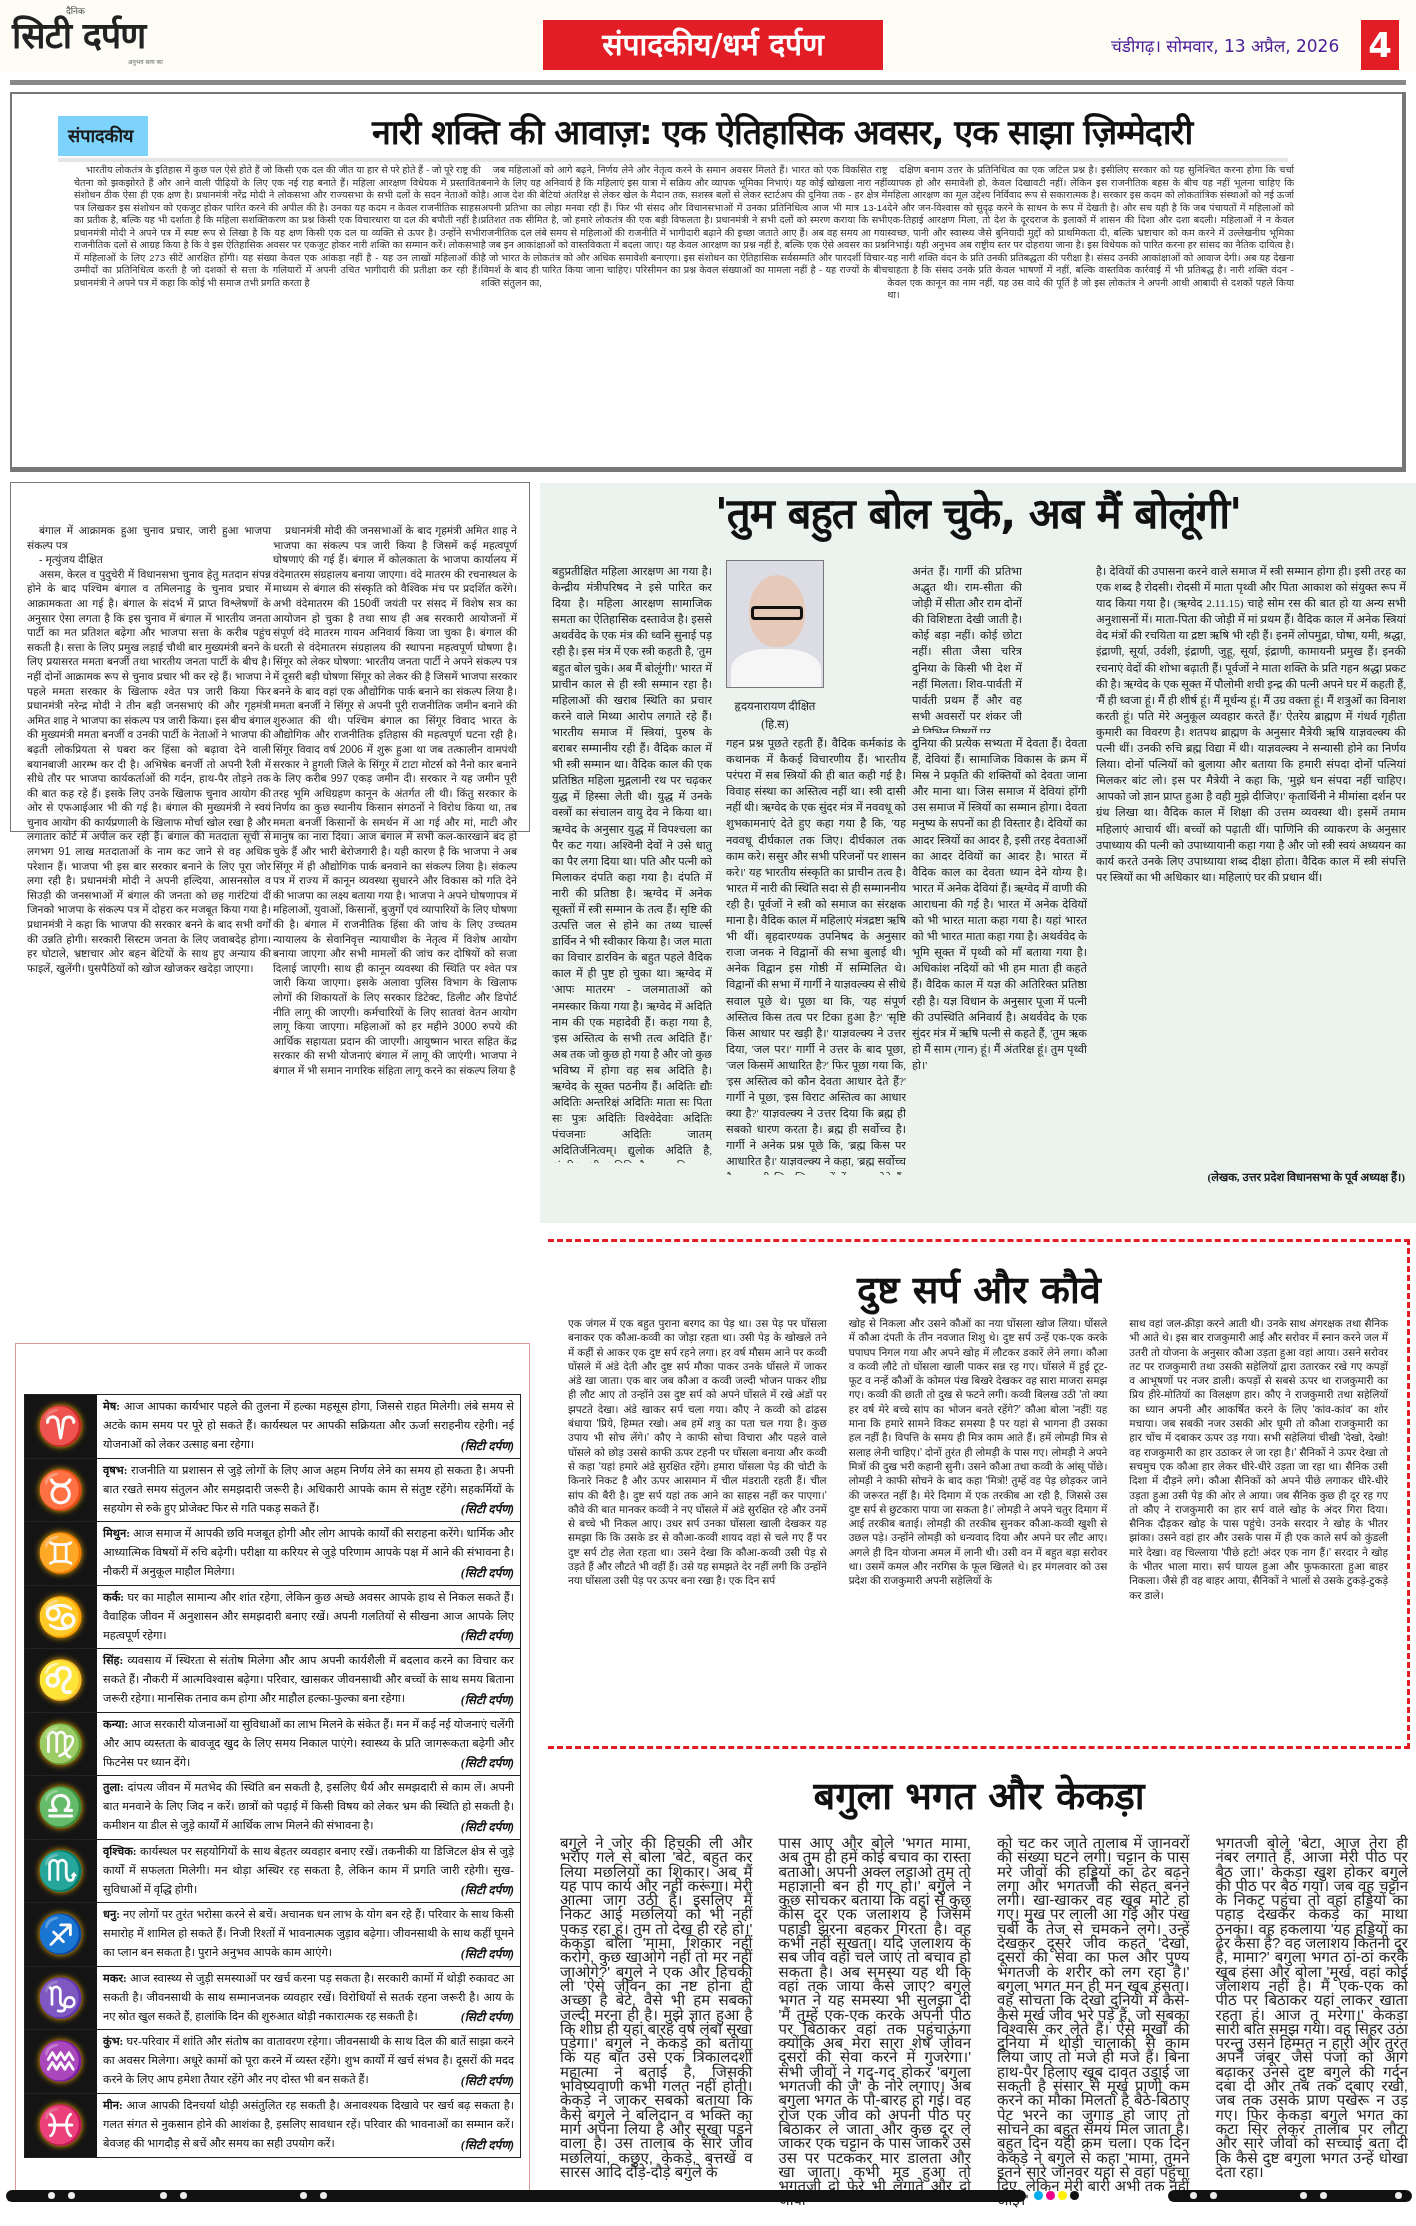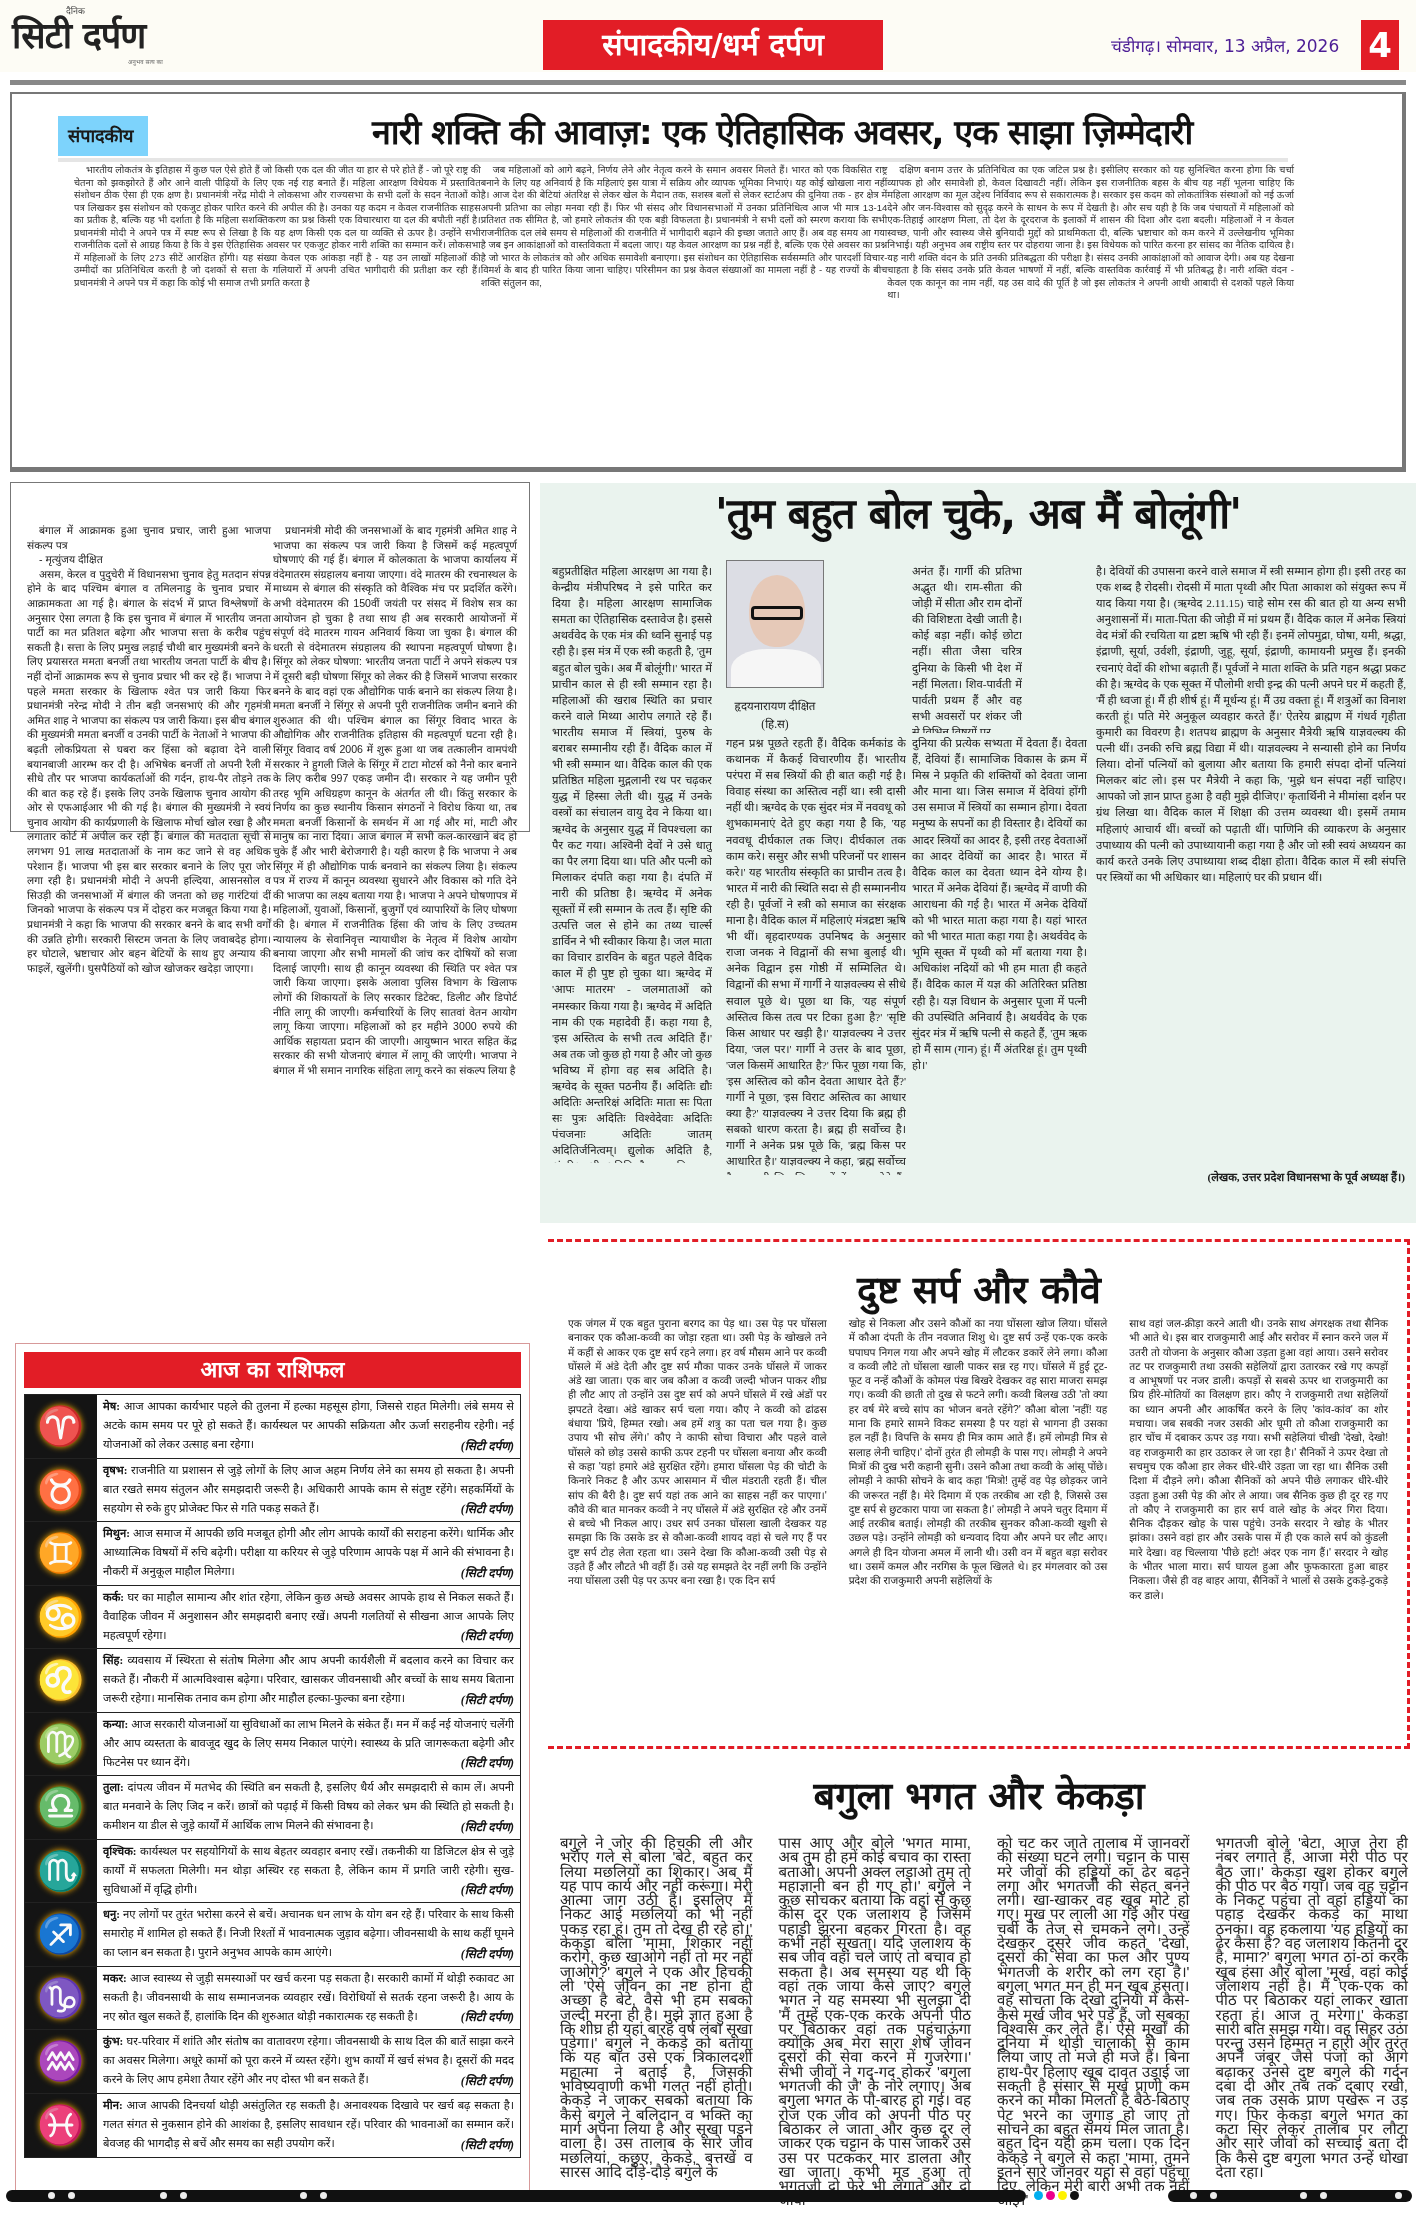--- a/index.html
+++ b/index.html
@@ -113,21 +113,20 @@
   <div class="dh-col" style="left:296px; top:80px; width:0;"></div>
   <div class="dh-col" style="left:186px; top:252px; width:180px; height:440px; overflow:hidden;">गहन प्रश्न पूछते रहती हैं। वैदिक कर्मकांड के कथानक में कैकई विचारणीय हैं। भारतीय परंपरा में सब स्त्रियों की ही बात कही गई है। विवाह संस्था का अस्तित्व नहीं था। स्त्री दासी नहीं थी। ऋग्वेद के एक सुंदर मंत्र में नववधू को शुभकामनाएं देते हुए कहा गया है कि, 'यह नववधू दीर्घकाल तक जिए। दीर्घकाल तक काम करे। ससुर और सभी परिजनों पर शासन करे।' यह भारतीय संस्कृति का प्राचीन तत्व है। भारत में नारी की स्थिति सदा से ही सम्माननीय रही है। पूर्वजों ने स्त्री को समाज का संरक्षक माना है। वैदिक काल में महिलाएं मंत्रद्रष्टा ऋषि भी थीं। बृहदारण्यक उपनिषद के अनुसार राजा जनक ने विद्वानों की सभा बुलाई थी। अनेक विद्वान इस गोष्ठी में सम्मिलित थे। विद्वानों की सभा में गार्गी ने याज्ञवल्क्य से सीधे सवाल पूछे थे। पूछा था कि, 'यह संपूर्ण अस्तित्व किस तत्व पर टिका हुआ है?' 'सृष्टि किस आधार पर खड़ी है।' याज्ञवल्क्य ने उत्तर दिया, 'जल पर।' गार्गी ने उत्तर के बाद पूछा, 'जल किसमें आधारित है?' फिर पूछा गया कि, 'इस अस्तित्व को कौन देवता आधार देते हैं?' गार्गी ने पूछा, 'इस विराट अस्तित्व का आधार क्या है?' याज्ञवल्क्य ने उत्तर दिया कि ब्रह्म ही सबको धारण करता है। ब्रह्म ही सर्वोच्च है। गार्गी ने अनेक प्रश्न पूछे कि, 'ब्रह्म किस पर आधारित है।' याज्ञवल्क्य ने कहा, 'ब्रह्म सर्वोच्च है। ब्रह्म ही भिन्न-भिन्न रूपों में प्रकट होते हैं। ब्रह्म का कारण ब्रह्म हैं। ब्रह्म असीम है।</div>
   <div class="dh-col" style="left:372px; top:80px; width:110px; height:170px; overflow:hidden;">अनंत हैं। गार्गी की प्रतिभा अद्भुत थी। राम-सीता की जोड़ी में सीता और राम दोनों की विशिष्टता देखी जाती है। कोई बड़ा नहीं। कोई छोटा नहीं। सीता जैसा चरित्र दुनिया के किसी भी देश में नहीं मिलता। शिव-पार्वती में पार्वती प्रथम हैं और वह सभी अवसरों पर शंकर जी से विभिन्न विषयों पर</div>
   <div class="dh-col" style="left:372px; top:252px; width:175px; height:440px; overflow:hidden;">दुनिया की प्रत्येक सभ्यता में देवता हैं। देवता हैं, देवियां हैं। सामाजिक विकास के क्रम में मिस्र ने प्रकृति की शक्तियों को देवता जाना और माना था। जिस समाज में देवियां होंगी उस समाज में स्त्रियों का सम्मान होगा। देवता मनुष्य के सपनों का ही विस्तार है। देवियों का आदर स्त्रियों का आदर है, इसी तरह देवताओं का आदर देवियों का आदर है। भारत में वैदिक काल का देवता ध्यान देने योग्य है। भारत में अनेक देवियां हैं। ऋग्वेद में वाणी की आराधना की गई है। भारत में अनेक देवियों को भी भारत माता कहा गया है। यहां भारत को भी भारत माता कहा गया है। अथर्ववेद के भूमि सूक्त में पृथ्वी को माँ बताया गया है। अधिकांश नदियों को भी हम माता ही कहते हैं। वैदिक काल में यज्ञ की अतिरिक्त प्रतिष्ठा रही है। यज्ञ विधान के अनुसार पूजा में पत्नी की उपस्थिति अनिवार्य है। अथर्ववेद के एक सुंदर मंत्र में ऋषि पत्नी से कहते हैं, 'तुम ऋक हो मैं साम (गान) हूं। मैं अंतरिक्ष हूं। तुम पृथ्वी हो।'</div>
   <div class="dh-col" style="left:556px; top:80px; width:310px; height:600px; overflow:hidden;">है। देवियों की उपासना करने वाले समाज में स्त्री सम्मान होगा ही। इसी तरह का एक शब्द है रोदसी। रोदसी में माता पृथ्वी और पिता आकाश को संयुक्त रूप में याद किया गया है। (ऋग्वेद 2.11.15) चाहे सोम रस की बात हो या अन्य सभी अनुशासनों में। माता-पिता की जोड़ी में मां प्रथम हैं। वैदिक काल में अनेक स्त्रियां वेद मंत्रों की रचयिता या द्रष्टा ऋषि भी रही हैं। इनमें लोपमुद्रा, घोषा, यमी, श्रद्धा, इंद्राणी, सूर्या, उर्वशी, इंद्राणी, जुहू, सूर्या, इंद्राणी, कामायनी प्रमुख हैं। इनकी रचनाएं वेदों की शोभा बढ़ाती हैं। पूर्वजों ने माता शक्ति के प्रति गहन श्रद्धा प्रकट की है। ऋग्वेद के एक सूक्त में पौलोमी शची इन्द्र की पत्नी अपने घर में कहती हैं, 'मैं ही ध्वजा हूं। मैं ही शीर्ष हूं। मैं मूर्धन्य हूं। मैं उग्र वक्ता हूं। मैं शत्रुओं का विनाश करती हूं। पति मेरे अनुकूल व्यवहार करते हैं।' ऐतरेय ब्राह्मण में गंधर्व गृहीता कुमारी का विवरण है। शतपथ ब्राह्मण के अनुसार मैत्रेयी ऋषि याज्ञवल्क्य की पत्नी थीं। उनकी रुचि ब्रह्म विद्या में थी। याज्ञवल्क्य ने सन्यासी होने का निर्णय लिया। दोनों पत्नियों को बुलाया और बताया कि हमारी संपदा दोनों पत्नियां मिलकर बांट लो। इस पर मैत्रेयी ने कहा कि, 'मुझे धन संपदा नहीं चाहिए। आपको जो ज्ञान प्राप्त हुआ है वही मुझे दीजिए।' कृतार्थिनी ने मीमांसा दर्शन पर ग्रंथ लिखा था। वैदिक काल में शिक्षा की उत्तम व्यवस्था थी। इसमें तमाम महिलाएं आचार्य थीं। बच्चों को पढ़ाती थीं। पाणिनि की व्याकरण के अनुसार उपाध्याय की पत्नी को उपाध्यायानी कहा गया है और जो स्त्री स्वयं अध्ययन का कार्य करते उनके लिए उपाध्याया शब्द दीक्षा होता। वैदिक काल में स्त्री संपत्ति पर स्त्रियों का भी अधिकार था। महिलाएं घर की प्रधान थीं।</div>
   <div class="dh-col" style="left:186px; top:80px; width:0; height:0;"></div>
   <div class="dh-author">(लेखक, उत्तर प्रदेश विधानसभा के पूर्व अध्यक्ष हैं।)</div>
 </div>
 
 <div class="rashi">
-  <div class="rashi-title">आज का राशिफल</div>
   <div class="rashi-list" id="rashi-list">
       <div class="rashi-row">
         <div class="rashi-icon">♈</div>
         <div class="rashi-text"><b>मेष:</b> <span>आज आपका कार्यभार पहले की तुलना में हल्का महसूस होगा, जिससे राहत मिलेगी। लंबे समय से अटके काम समय पर पूरे हो सकते हैं। कार्यस्थल पर आपकी सक्रियता और ऊर्जा सराहनीय रहेगी। नई योजनाओं को लेकर उत्साह बना रहेगा।</span><span class="rashi-credit">(सिटी दर्पण)</span></div>
       </div>
       <div class="rashi-row">
         <div class="rashi-icon">♉</div>
         <div class="rashi-text"><b>वृषभ:</b> <span>राजनीति या प्रशासन से जुड़े लोगों के लिए आज अहम निर्णय लेने का समय हो सकता है। अपनी बात रखते समय संतुलन और समझदारी जरूरी है। अधिकारी आपके काम से संतुष्ट रहेंगे। सहकर्मियों के सहयोग से रुके हुए प्रोजेक्ट फिर से गति पकड़ सकते हैं।</span><span class="rashi-credit">(सिटी दर्पण)</span></div>
       </div>
       <div class="rashi-row">

